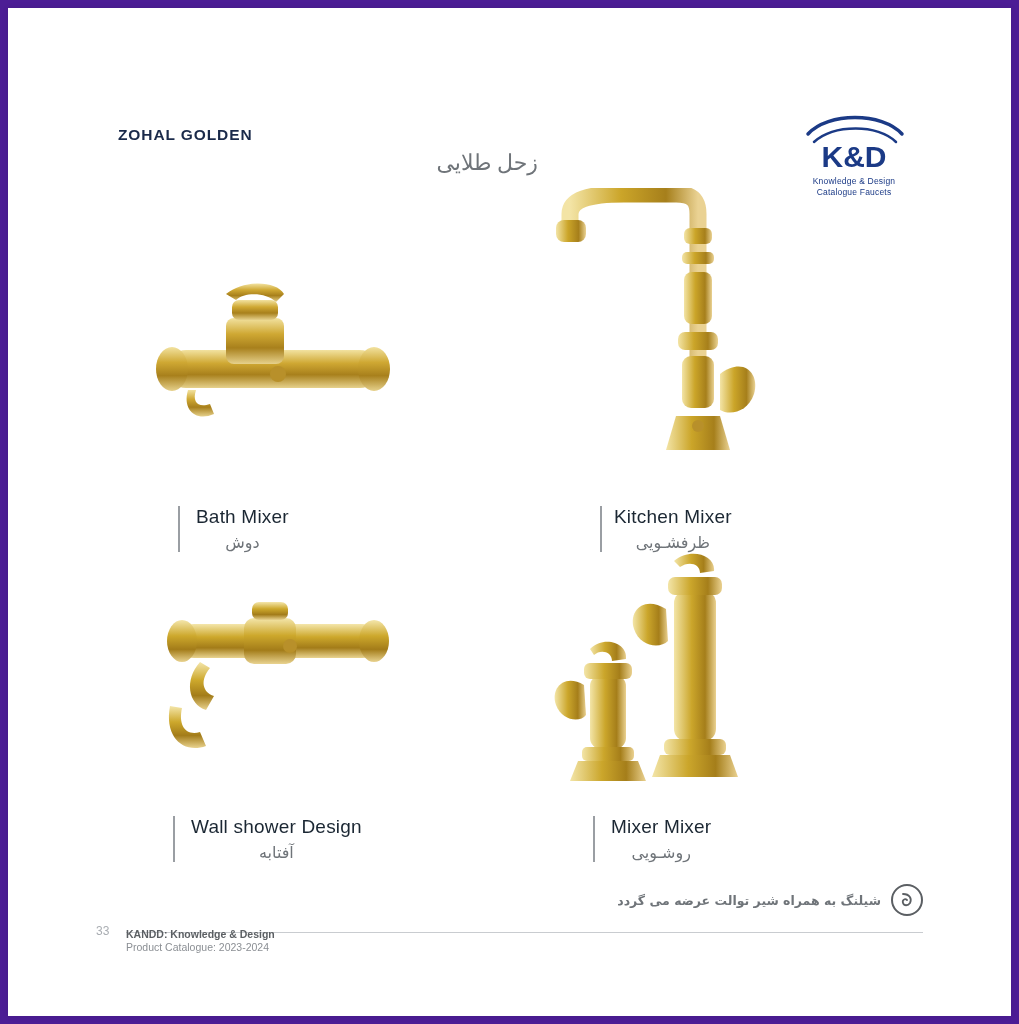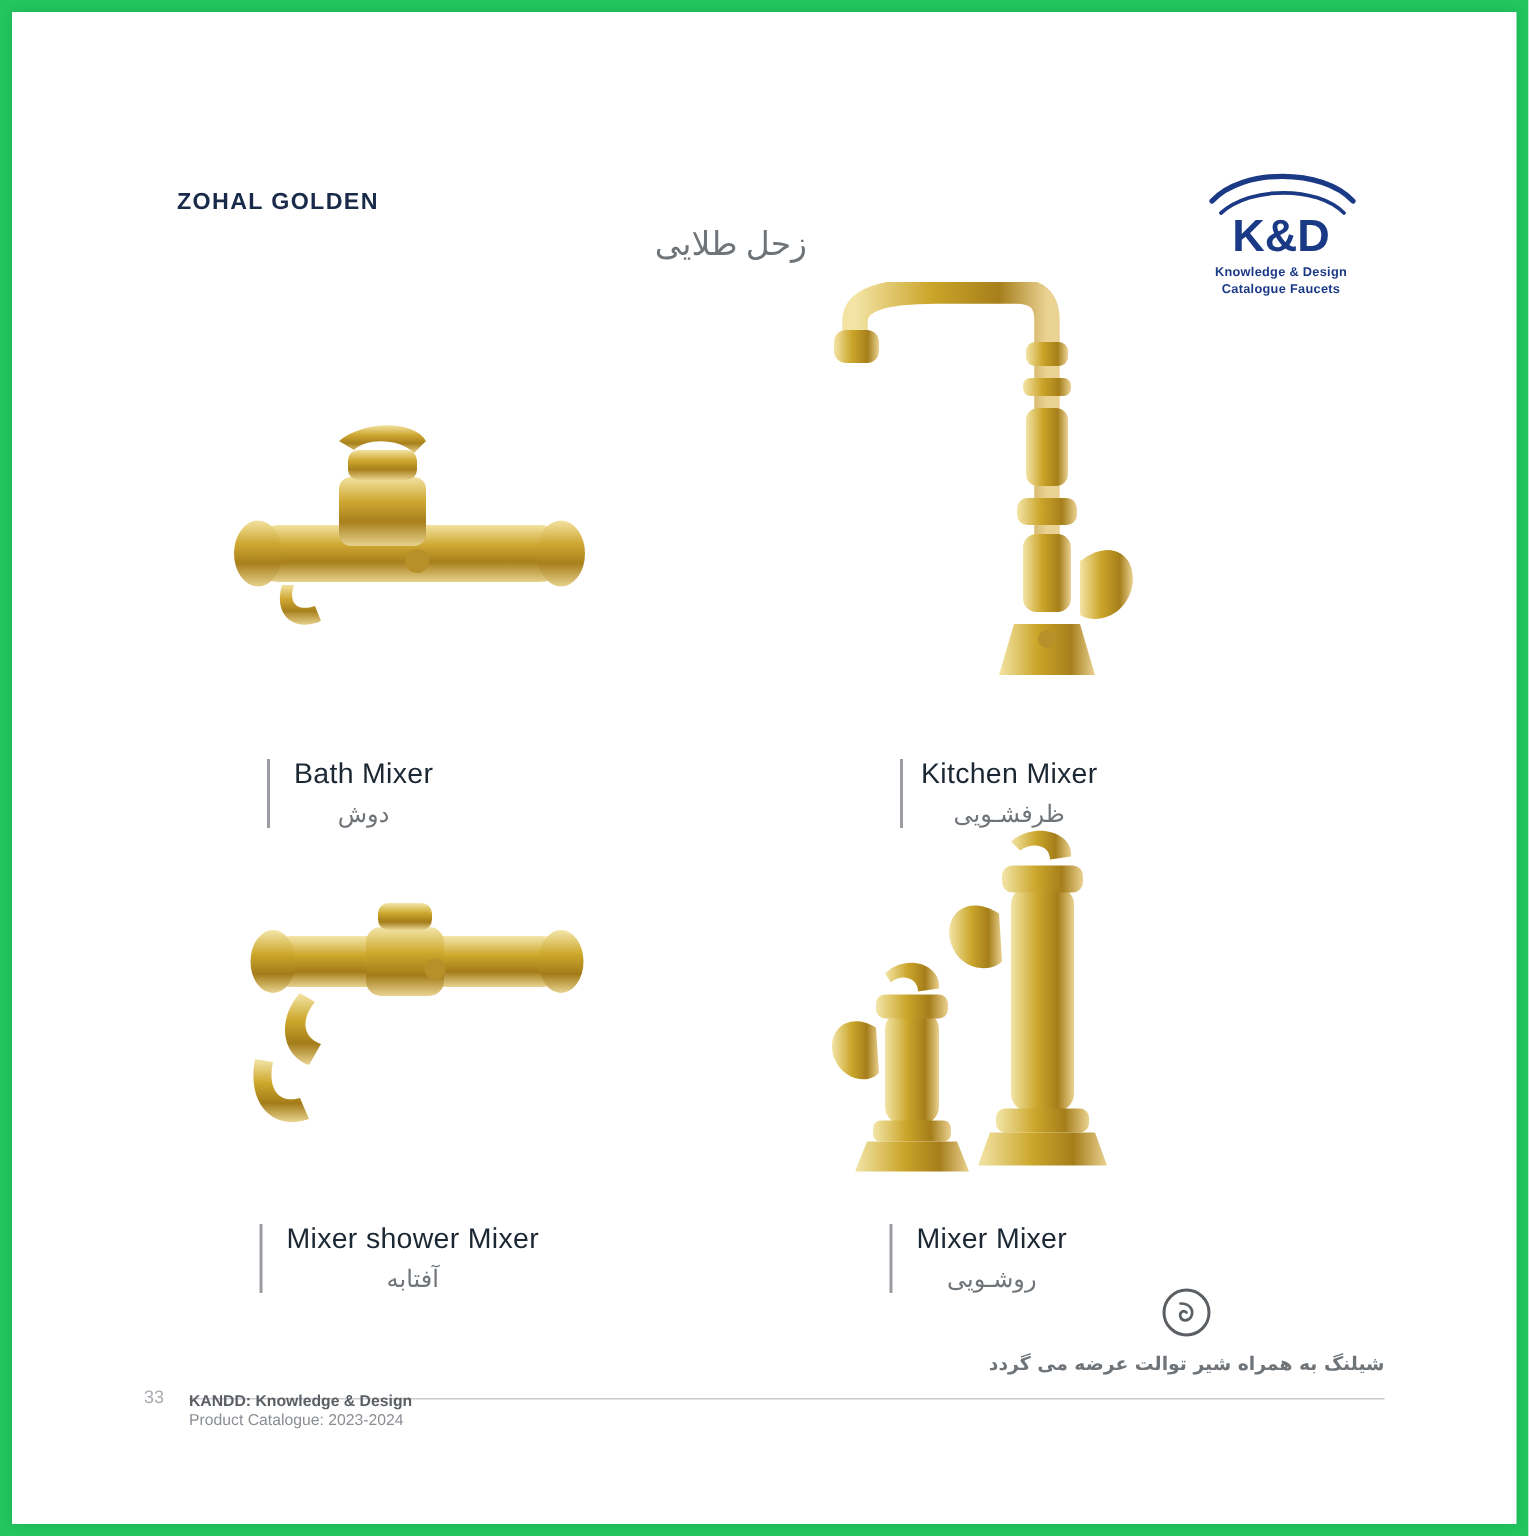--- a/index.html
+++ b/index.html
@@ -5,21 +5,21 @@
   html, body {
     margin: 0;
     padding: 0;
     background: #f2f2f2;
     font-family: "Liberation Sans", sans-serif;
   }
   #page {
     position: relative;
     width: 1019px;
     height: 1024px;
-    background: #22c55e;
+    background: #4c1d95;
     overflow: hidden;
   }
   .sheet {
     position: absolute;
     left: 8px;
     top: 8px;
     width: 1003px;
     height: 1008px;
     background: #ffffff;
     box-shadow: 0 0 6px rgba(0,0,0,0.10);
@@ -53,21 +53,21 @@
     position: absolute;
     right: 92px;
     top: 96px;
     width: 130px;
     height: 110px;
     text-align: center;
   }
   .logo svg { display: block; margin: 0 auto; }
   .logo-sub1, .logo-sub2 {
     font-size: 8.5px;
-    font-weight: bold;
+    font-weight: normal;
     color: #1b3a86;
     letter-spacing: 0.2px;
     line-height: 11px;
   }
 
   
   .product {
     position: absolute;
   }
   .prod-img {
@@ -109,21 +109,20 @@
 
   
   .footer-note {
     position: absolute;
     right: 88px;
     bottom: 100px;
     display: flex;
     align-items: center;
     gap: 10px;
     direction: rtl;
-    flex-direction: column;
   }
   .footer-note-text {
     font-size: 12.5px;
     font-weight: bold;
     color: #6f7479;
     direction: rtl;
     font-family: "DejaVu Sans", sans-serif;
   }
   .footer-icon {
     width: 28px;
@@ -252,21 +251,21 @@
         <rect x="30" y="36" width="200" height="34" rx="16" fill="url(#g3)"></rect>
         <ellipse cx="34" cy="53" rx="15" ry="21" fill="url(#g3)"></ellipse>
         <ellipse cx="226" cy="53" rx="15" ry="21" fill="url(#g3)"></ellipse>
         <rect x="96" y="30" width="52" height="46" rx="10" fill="url(#g3)"></rect>
         <rect x="104" y="14" width="36" height="18" rx="7" fill="url(#g3)"></rect>
         <path d="M52 74 C36 92, 40 116, 58 122 L66 108 C54 104, 52 92, 62 80 Z" fill="url(#g3)"></path>
         <path d="M22 118 C16 150, 36 166, 58 158 L52 144 C38 148, 30 138, 34 120 Z" fill="url(#g3)"></path>
         <circle cx="142" cy="58" r="7" fill="#b8902a"></circle>
       </svg>
       <div class="caption">
-        <p class="cap-en">Mixer shower Mixer</p>
+        <p class="cap-en">Wall shower Design</p>
         <p class="cap-fa">آفتابه</p>
       </div>
     </div>
 
     <div class="product" id="p4">
       <svg class="prod-img" width="240" height="250" viewBox="0 0 240 250">
         <defs>
           <linearGradient id="g4" x1="0" y1="0" x2="1" y2="0">
             <stop offset="0%" stop-color="#f3e5a8"></stop>
             <stop offset="42%" stop-color="#cba62b"></stop>

